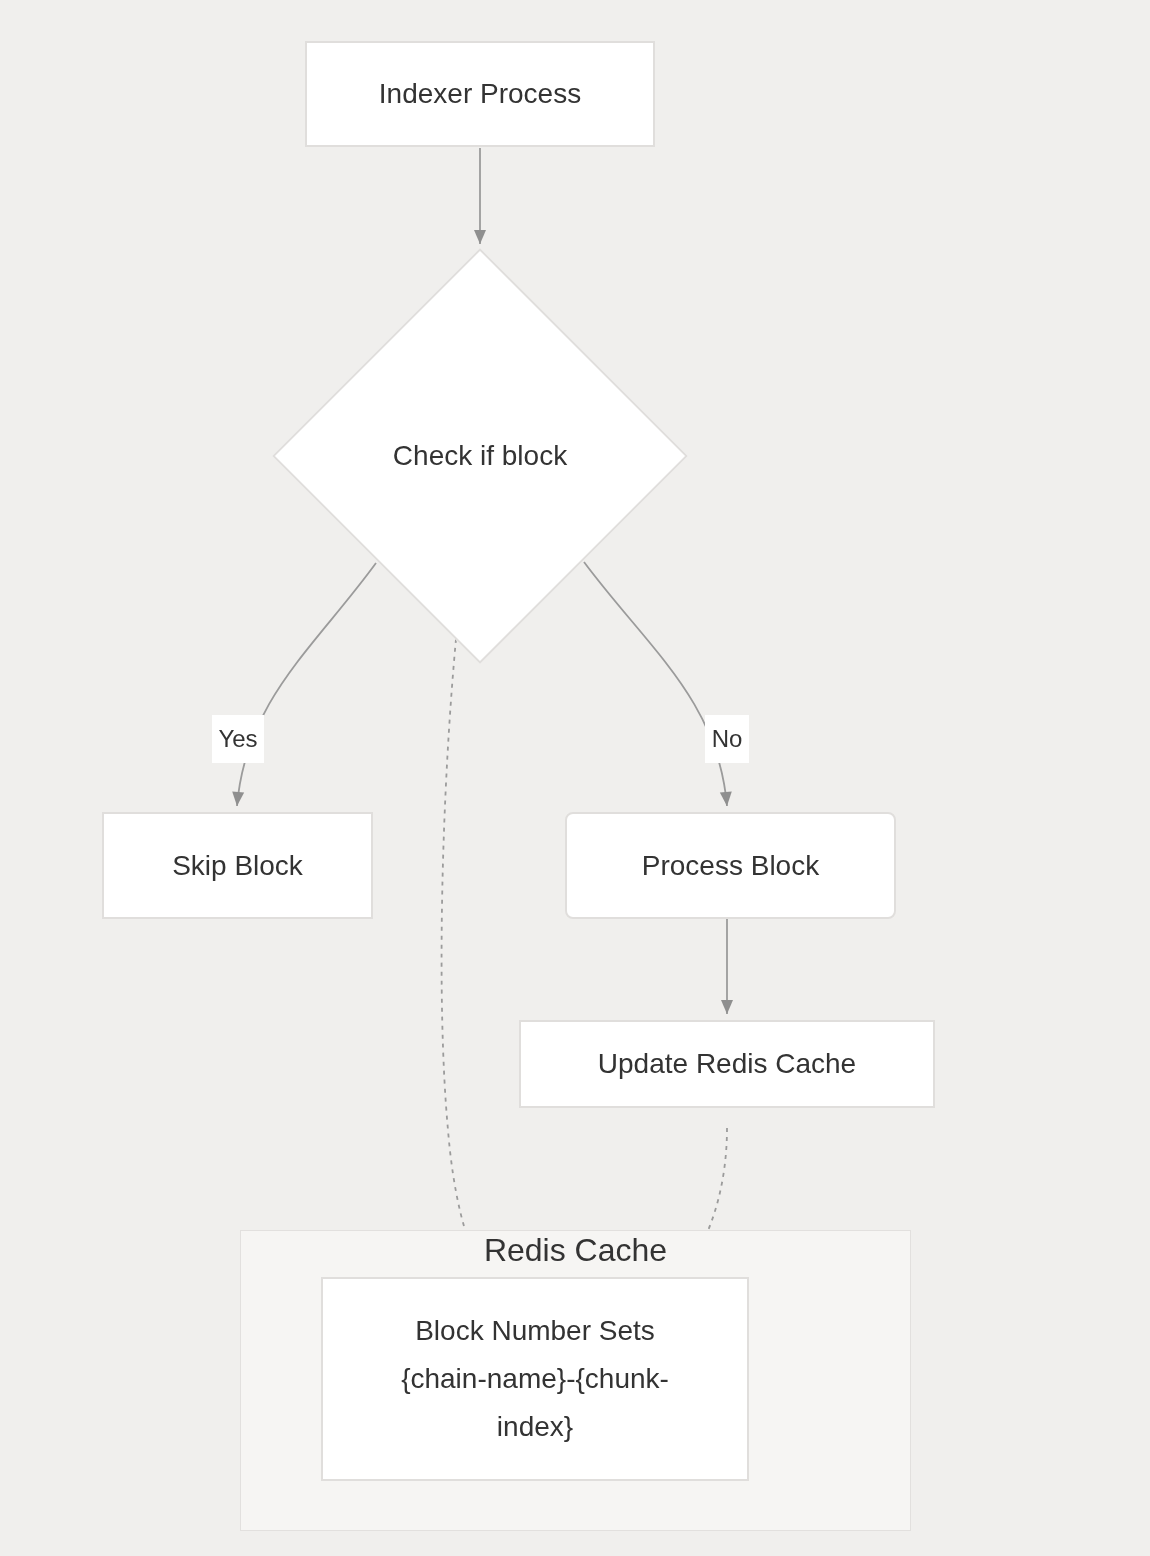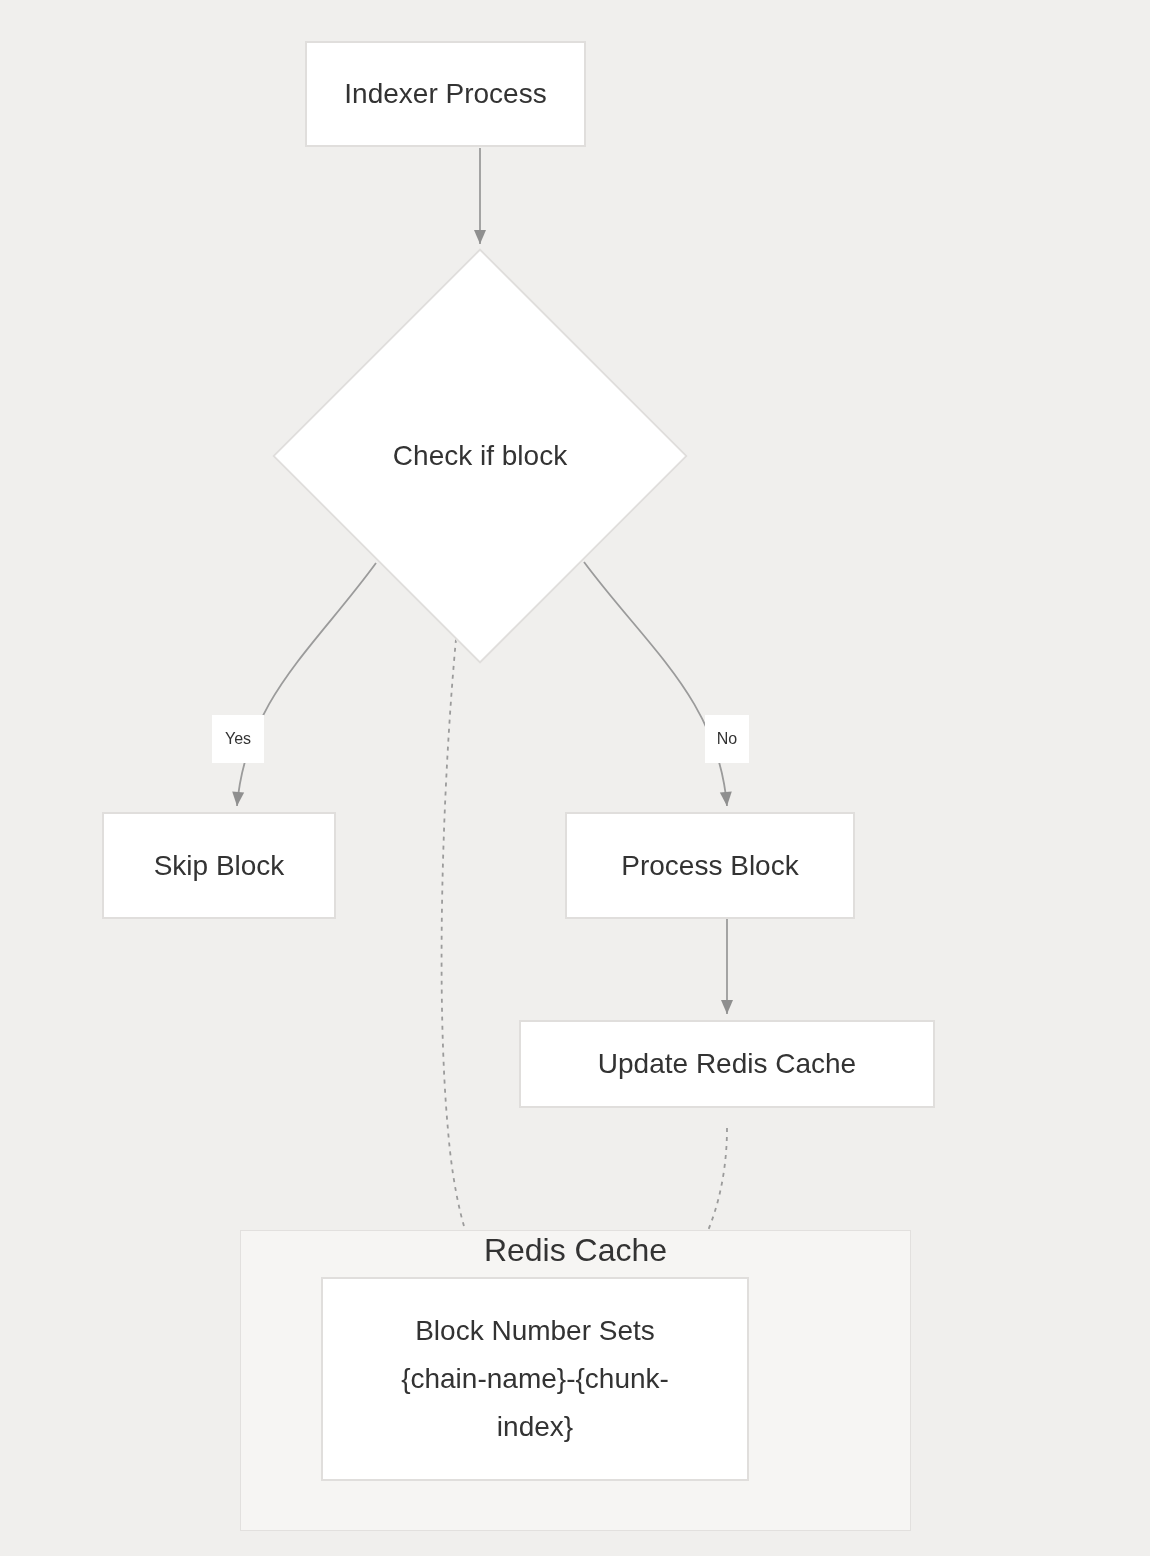--- a/index.html
+++ b/index.html
@@ -58,21 +58,21 @@
     flex-direction: column;
     align-items: center;
     justify-content: center;
     text-align: center;
     font-size: 28px;
     line-height: 48px;
   }
   .edge-label {
     position: absolute;
     background: #ffffff;
-    font-size: 16px;
+    font-size: 24px;
     line-height: 48px;
     text-align: center;
     display: flex;
     align-items: center;
     justify-content: center;
   }
   .subgraph {
     position: absolute;
     left: 240px; top: 1230px;
     width: 671px; height: 301px;
@@ -114,38 +114,38 @@
     <path d="M 727 918 L 727 1014" marker-end="url(#arrowhead)"></path>
 
     <path class="dashed" d="M 456 639 C 442 790, 436 1000, 448 1130 C 453 1192, 465 1242, 482 1271" marker-end="url(#arrowhead)"></path>
 
     <path class="dashed" d="M 727 1128 C 727 1180, 714 1232, 686 1270" marker-end="url(#arrowhead)"></path>
   </svg>
 
   <div class="subgraph"></div>
   <div class="subgraph-title">Redis Cache</div>
 
-  <div class="node" style="left:305px; top:41px; width:281px; height:106px;">
+  <div class="node" style="left:305px; top:41px; width:350px; height:106px;">
     <span>Indexer Process</span>
   </div>
 
   <div class="diamond-shape"></div>
   <div class="diamond-label multiline">
     <span>Check if block</span>
   </div>
 
   <div class="edge-label" style="left:212px; top:715px; width:52px; height:48px;">Yes</div>
 
   <div class="edge-label" style="left:705px; top:715px; width:44px; height:48px;text-align:right;">No</div>
 
-  <div class="node" style="left:102px; top:812px; width:234px; height:107px;">
+  <div class="node" style="left:102px; top:812px; width:271px; height:107px;">
     <span>Skip Block</span>
   </div>
 
-  <div class="node" style="left:565px; top:812px; width:290px; height:107px;">
+  <div class="node" style="left:565px; top:812px; width:331px; height:107px;border-radius:8px;">
     <span>Process Block</span>
   </div>
 
   <div class="node" style="left:519px; top:1020px; width:416px; height:88px;">
     <span>Update Redis Cache</span>
   </div>
 
   <div class="node multiline" style="left:321px; top:1277px; width:428px; height:204px;">
     <span>Block Number Sets</span>
     <span>{chain-name}-{chunk-</span>

